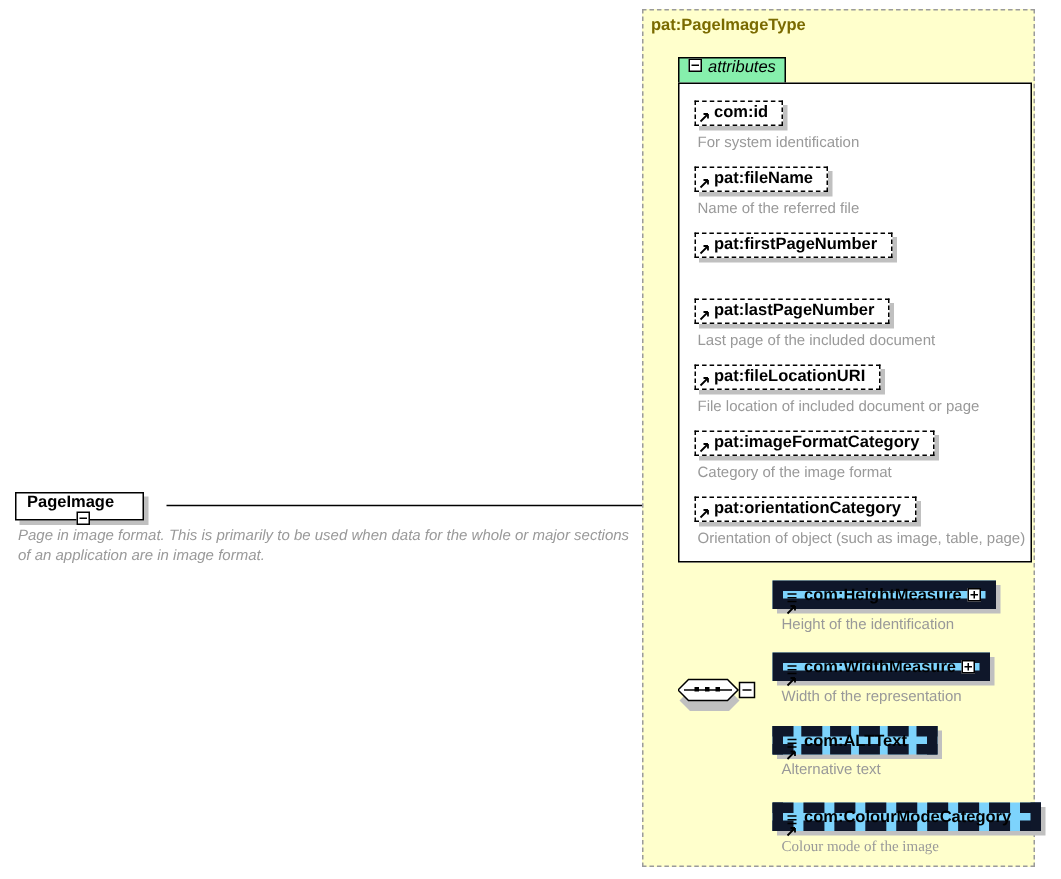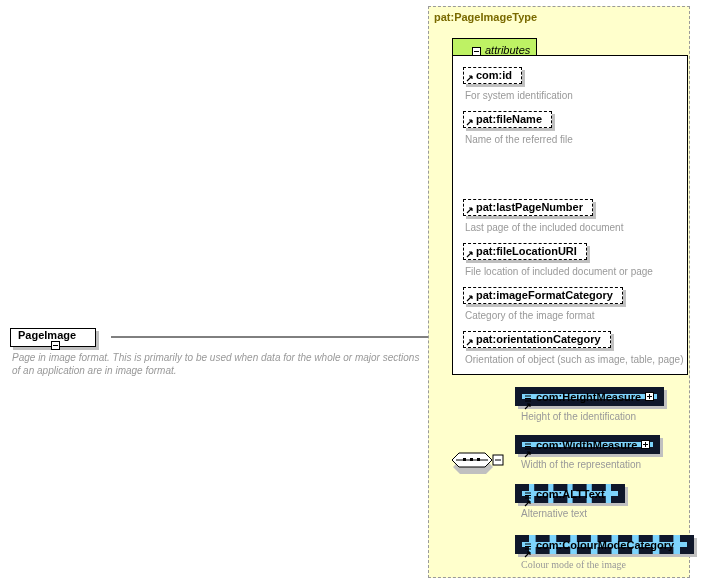--- a/index.html
+++ b/index.html
@@ -44,27 +44,27 @@
     white-space: nowrap;
     letter-spacing: 0px;
   }
 
   
   .attr-tab {
     position: absolute;
     left: 452px;
     top: 38px;
     height: 18px;
-    background: #bef264;
+    background: #86efac;
     border: 1px solid #000000;
     border-bottom: none;
     box-sizing: border-box;
     display: flex;
-    align-items: flex-end;
-    padding: 0 6px 0 19px;
+    align-items: flex-start;
+    padding: 0 6px 0 6px;
   }
   .attr-tab-label {
     font-size: 11px;
     font-style: italic;
     color: #000;
     margin-left: 4px;
     white-space: nowrap;
   }
   .attr-body {
     position: absolute;
@@ -283,20 +283,26 @@
   <div class="attr-desc" style="left:465px; top:90px;">For system identification</div>
 
   <div class="attr-node" style="left:463px; top:111px;">
     <svg class="arrow" viewBox="0 0 8 8">
       <path d="M1 7 L6 2 M6 2 L3 2 M6 2 L6 5" stroke="#000" stroke-width="1.2" fill="none"></path>
     </svg>
     <span class="attr-name">pat:fileName</span>
   </div>
   <div class="attr-desc" style="left:465px; top:134px;">Name of the referred file</div>
 
+  <div class="attr-node" style="left:463px; top:155px;">
+    <svg class="arrow" viewBox="0 0 8 8">
+      <path d="M1 7 L6 2 M6 2 L3 2 M6 2 L6 5" stroke="#000" stroke-width="1.2" fill="none"></path>
+    </svg>
+    <span class="attr-name">pat:firstPageNumber</span>
+  </div>
 
   <div class="attr-node" style="left:463px; top:199px;">
     <svg class="arrow" viewBox="0 0 8 8">
       <path d="M1 7 L6 2 M6 2 L3 2 M6 2 L6 5" stroke="#000" stroke-width="1.2" fill="none"></path>
     </svg>
     <span class="attr-name">pat:lastPageNumber</span>
   </div>
   <div class="attr-desc" style="left:465px; top:222px;">Last page of the included document</div>
 
   <div class="attr-node" style="left:463px; top:243px;">

